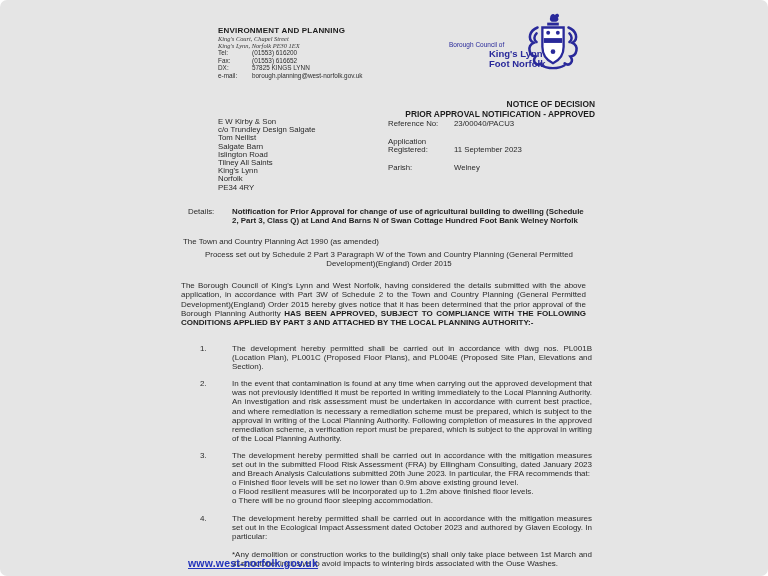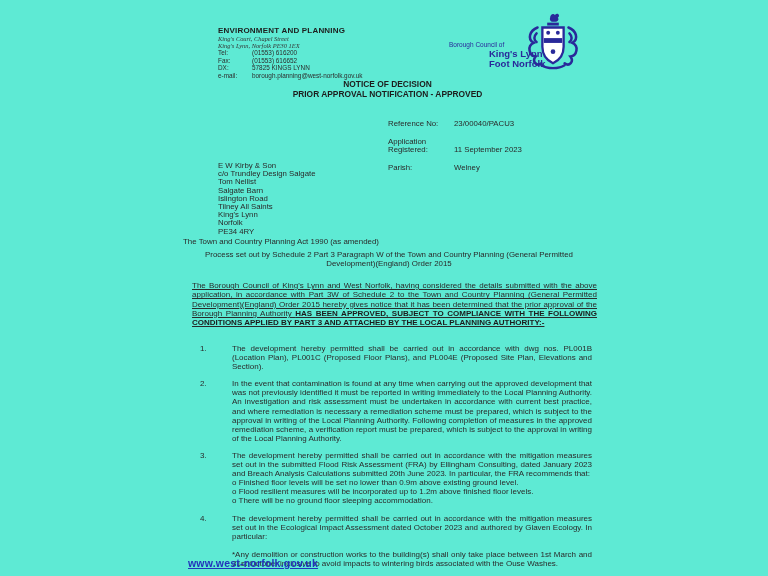--- a/index.html
+++ b/index.html
@@ -1,47 +1,47 @@
 <!DOCTYPE html>
 <html><head>
 <meta charset="utf-8">
 <style>
   html,body{margin:0;padding:0;background:#ffffff;}
   .page{
-    position:relative;width:768px;height:576px;background:#5eead4;overflow:hidden;
-    font-family:"Liberation Sans","DejaVu Sans",sans-serif;color:#222222;
+    position:relative;width:768px;height:576px;background:#e5e5e5;overflow:hidden;
+    font-family:"Liberation Sans","DejaVu Sans",sans-serif;color:#222222;border-radius:7px;
   }
   
   .dept-block{position:absolute;left:218px;top:26px;width:220px;}
   .dept-title{font-size:8px;font-weight:bold;letter-spacing:.2px;color:#1d1d1d;}
   .dept-addr{font-family:"Liberation Serif","DejaVu Serif",serif;font-style:italic;font-size:6.4px;line-height:7.2px;color:#333;}
   .contact-row{display:flex;font-size:6.4px;line-height:7.4px;color:#2c2c2c;}
   .contact-row .lbl{width:34px;flex:none;}
   .brand{position:absolute;left:449px;top:41px;width:110px;color:#29299a;}
   .brand-small{font-size:6.5px;line-height:7.5px;}
   .brand-big{font-size:9.5px;font-weight:bold;line-height:10.5px;margin-left:40px;}
   .crest{position:absolute;left:524px;top:10px;}
   
-  .doc-title{position:absolute;left:180px;top:80px;width:415px;text-align:center;
+  .doc-title{position:absolute;left:180px;top:100px;width:415px;text-align:right;
     font-size:8.4px;font-weight:bold;line-height:9.6px;color:#1d1d1d;}
   
-  .addressee{position:absolute;left:218px;top:118px;font-size:7.8px;line-height:8.2px;color:#2a2a2a;margin-top:44px;}
+  .addressee{position:absolute;left:218px;top:118px;font-size:7.8px;line-height:8.2px;color:#2a2a2a;}
   .ref-block{position:absolute;left:388px;top:120px;font-size:7.8px;color:#2a2a2a;}
   .ref-row{display:flex;margin-bottom:9px;}
   .ref-row .lbl{width:66px;flex:none;white-space:pre-line;line-height:8.6px;}
   .ref-row .val{align-self:flex-end;line-height:8.6px;}
   
   .details{position:absolute;left:188px;top:207px;width:408px;display:flex;font-size:7.9px;line-height:9px;}
   .details .lbl{width:44px;flex:none;color:#2a2a2a;}
   .details .txt{font-weight:bold;color:#1f1f1f;width:360px;}
   .act-line{position:absolute;left:183px;top:237px;width:412px;text-align:left;font-size:7.9px;color:#2a2a2a;}
   .process-line{position:absolute;left:196px;top:250px;width:386px;text-align:center;font-size:7.9px;line-height:9px;color:#2a2a2a;}
   
-  .decision{position:absolute;left:192px;top:281px;width:405px;font-size:8px;line-height:9.3px;
-    text-align:justify;color:#2a2a2a;text-decoration:underline;}
+  .decision{position:absolute;left:181px;top:281px;width:405px;font-size:8px;line-height:9.3px;
+    text-align:justify;color:#2a2a2a;}
   .decision .bold{font-weight:bold;color:#1b1b1b;}
   
   .conditions{position:absolute;left:200px;top:344px;width:394px;font-size:8px;line-height:9.1px;color:#2a2a2a;}
   .cond{display:flex;margin-bottom:8px;}
   .cond .num{width:32px;flex:none;}
   .cond .body{width:360px;text-align:justify;}
   .cond .quote{margin-top:9px;}
   
   .footer-url{position:absolute;left:188px;top:557px;font-size:10.5px;font-weight:bold;
     color:#2233bb;text-decoration:underline;letter-spacing:.2px;}
@@ -128,20 +128,24 @@
       <span class="lbl">Application
 Registered:</span>
       <span class="val">11 September 2023</span>
     </div>
     <div class="ref-row">
       <span class="lbl">Parish:</span>
       <span class="val">Welney</span>
     </div>
   </div>
 
+  <div class="details">
+    <span class="lbl">Details:</span>
+    <span class="txt">Notification for Prior Approval for change of use of agricultural building to dwelling (Schedule 2, Part 3, Class Q)  at  Land And Barns N of Swan Cottage  Hundred Foot Bank Welney  Norfolk</span>
+  </div>
 
   <div class="act-line">The Town and Country Planning Act 1990 (as amended)</div>
   <div class="process-line">Process set out by Schedule 2 Part 3 Paragraph W of the Town and Country Planning (General Permitted Development)(England) Order 2015</div>
 
   <div class="decision">
     <span>The Borough Council of King's Lynn and West Norfolk, having considered the details submitted with the above application, in accordance with Part 3W of Schedule 2 to the Town and Country Planning (General Permitted Development)(England) Order 2015 hereby gives notice that it has been determined that the prior approval of the Borough Planning Authority </span><span class="bold">HAS BEEN APPROVED, SUBJECT TO COMPLIANCE WITH THE FOLLOWING CONDITIONS APPLIED BY PART 3 AND ATTACHED BY THE LOCAL PLANNING AUTHORITY:-</span>
   </div>
 
   <div class="conditions">
 

